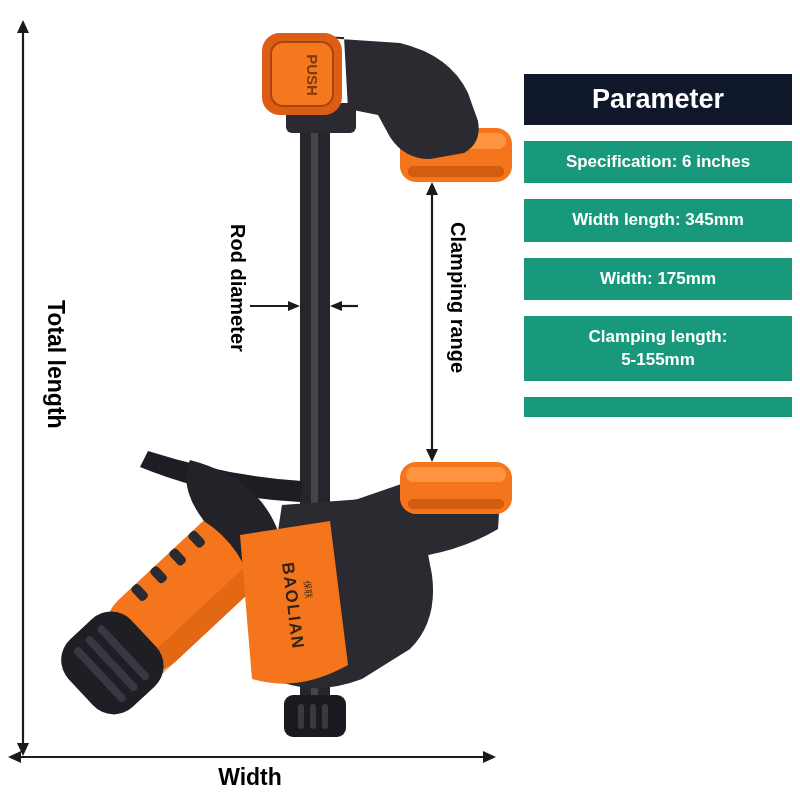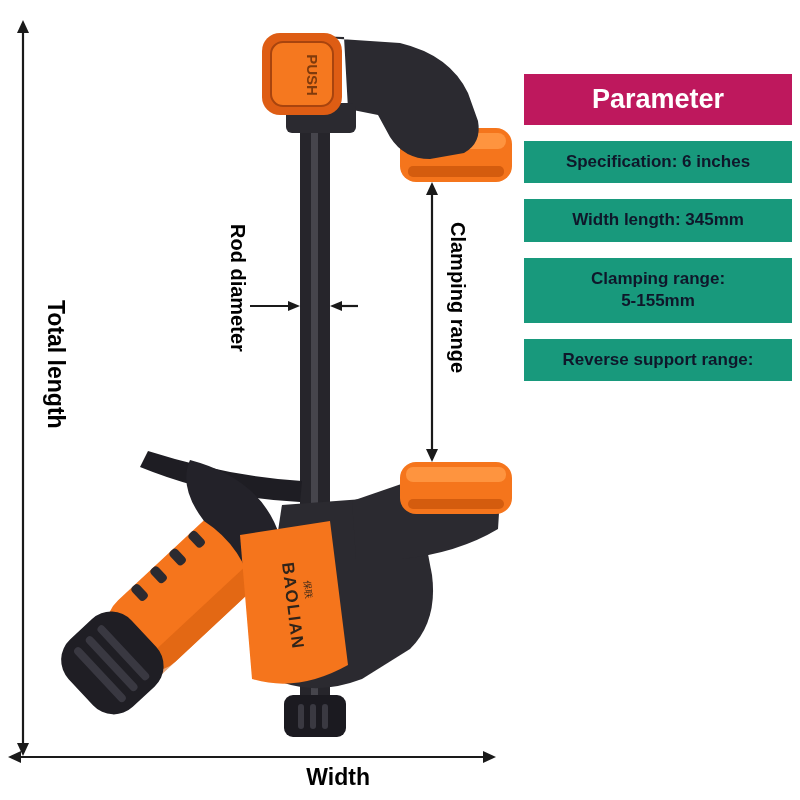--- a/index.html
+++ b/index.html
@@ -2,24 +2,24 @@
 <html><head>
 <meta charset="utf-8">
 <style>
   * { margin:0; padding:0; box-sizing:border-box; }
   html,body { width:800px; height:800px; background:#fff; font-family:"Liberation Sans", sans-serif; }
   .canvas { position:relative; width:800px; height:800px; background:#fff; overflow:hidden; }
   .abs { position:absolute; }
   .vlabel { writing-mode:vertical-rl; color:#111; white-space:nowrap; }
   .dim-big { font-size:23px; font-weight:bold; color:#000; }
   .dim-small { font-size:20px; font-weight:600; color:#000; }
-  .width-label { text-align:right; }
+  .width-label { text-align:center; }
   .panel { position:absolute; left:524px; top:74px; width:268px; display:flex; flex-direction:column; gap:16px; }
-  .panel-header { background:#be185d; color:#fff; font-size:27px; font-weight:bold; text-align:center; padding:10px 4px; }
-  .spec-row { background:#18997c; color:#0f172a; font-size:17px; font-weight:600; line-height:1.32; text-align:center; padding:10px 0; }
+  .panel-header { background:#0f172a; color:#fff; font-size:27px; font-weight:bold; text-align:center; padding:10px 4px; }
+  .spec-row { background:#18997c; color:#ffffff; font-size:17px; font-weight:600; line-height:1.32; text-align:center; padding:10px 0; }
   .spec-row span { display:block; }
   svg { display:block; }
 </style>
 </head>
 <body>
 
 <div class="canvas">
 
   <svg class="abs" style="left:30px; top:15px;" width="500" height="730" viewBox="0 0 500 730">
 
@@ -115,21 +115,24 @@
 
     <div class="spec-row">
       <span>Specification: 6 inches</span>
         <span></span>
     </div>
     <div class="spec-row">
       <span>Width length: 345mm</span>
         <span></span>
     </div>
     <div class="spec-row">
-      <span>Clamping range:</span>
+      <span>Width: 175mm</span>
+        <span></span>
+    </div>
+    <div class="spec-row">
+      <span>Clamping length:</span>
         <span>5-155mm</span>
     </div>
     <div class="spec-row">
-      <span>Reverse support range:</span>
     </div>
   </div>
 
 </div>
 
 </body></html>

